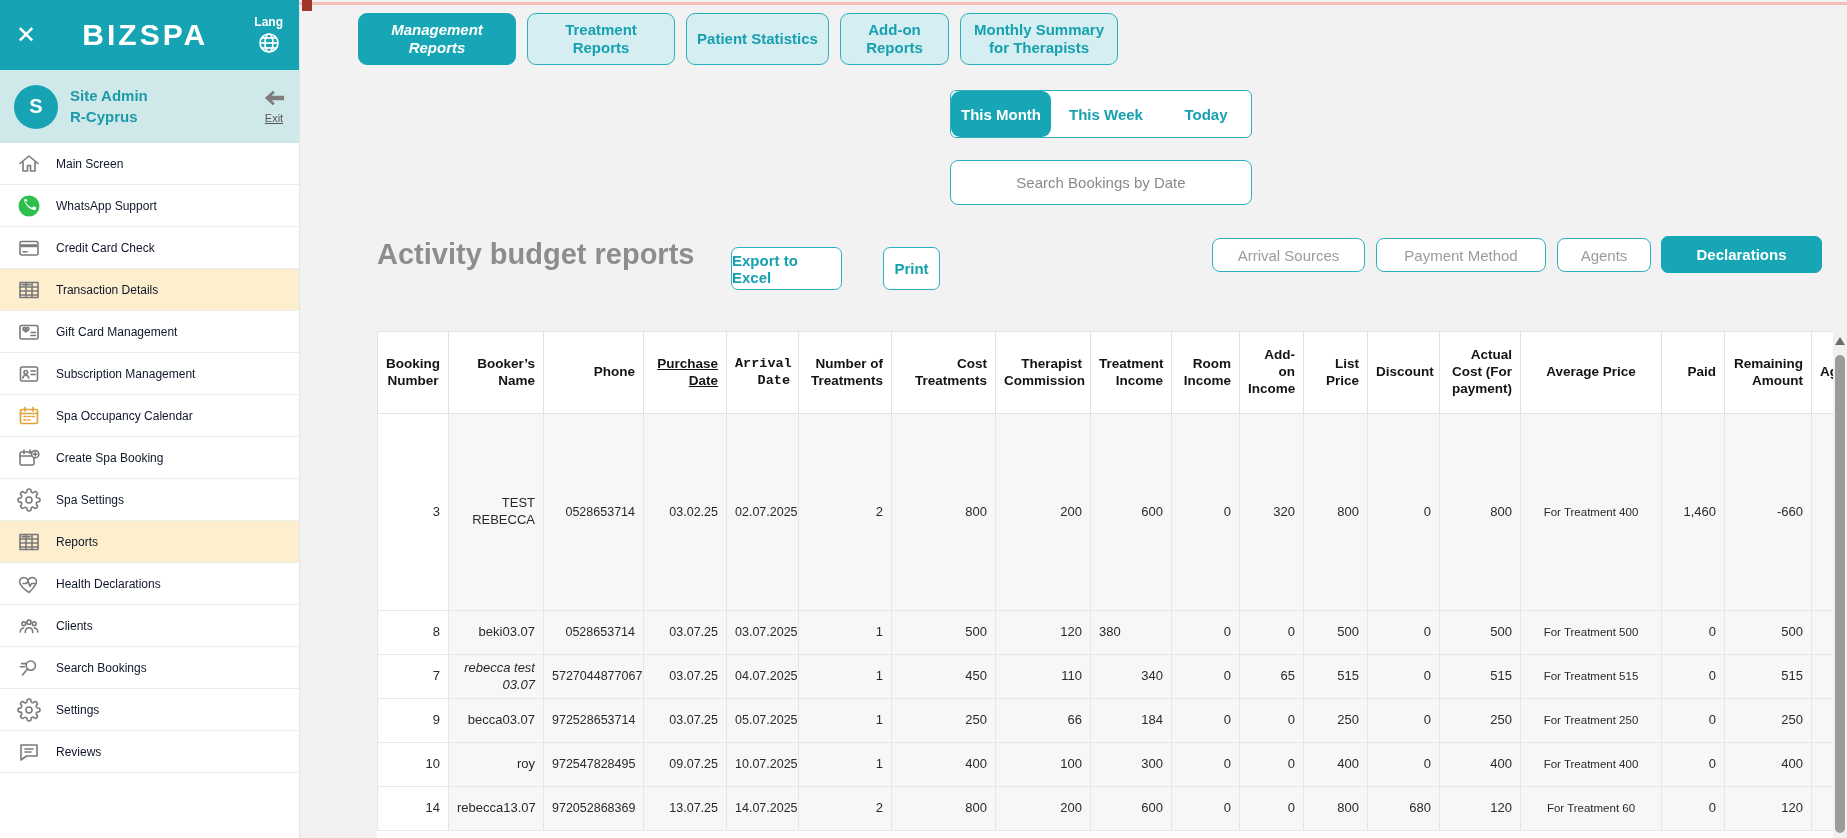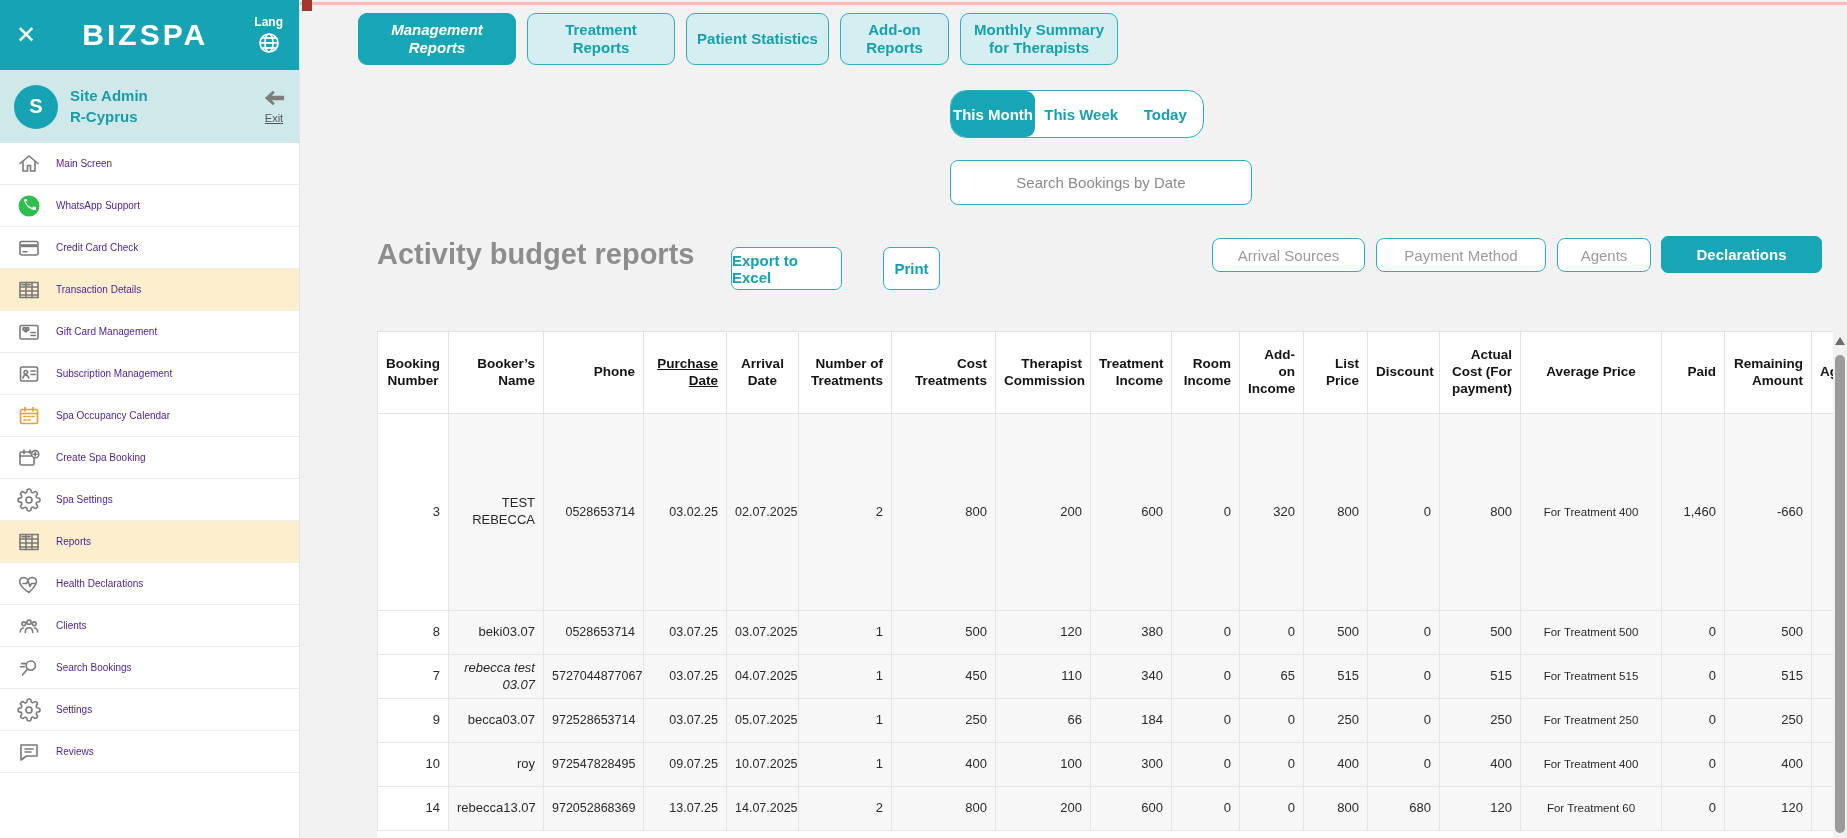--- a/index.html
+++ b/index.html
@@ -12,33 +12,33 @@
   .logo { flex:1; text-align:center; color:#fff; font-size:30px; font-weight:800; letter-spacing:3px; font-style:normal; }
   .lang-box { display:flex; flex-direction:column; align-items:center; color:#fff; font-size:12px; font-weight:bold; gap:1px; }
   .user-section { height:73px; background:#cfe9ea; display:flex; align-items:center; padding:0 14px; }
   .avatar { width:44px; height:44px; border-radius:50%; background:#16a4b4; color:#fff; font-size:20px; font-weight:bold; display:flex; align-items:center; justify-content:center; flex:0 0 auto; }
   .user-text { margin-left:12px; color:#1c9aa8; font-weight:bold; font-size:15px; line-height:1.35; }
   .exit-box { margin-left:auto; display:flex; flex-direction:column; align-items:center; gap:2px; cursor:pointer; }
   .exit-label { font-size:11px; color:#555; text-decoration:underline; }
   .menu-item { height:42px; display:flex; align-items:center; gap:14px; padding-left:16px; border-bottom:1px solid #ededed; cursor:pointer; background:#fff; }
   .menu-item.hl { background:#fdeecd; }
   .menu-icon { width:26px; height:26px; display:flex; align-items:center; justify-content:center; flex:0 0 auto; }
-  .menu-label { font-size:10px; color:#4c1d95; }
+  .menu-label { font-size:12px; color:#0f172a; }
 
   
   .main { position:absolute; left:300px; top:0; width:1547px; height:838px; background:#f2f2f2; }
   .topline { position:absolute; left:0; top:2px; width:100%; height:3px; background:#f2beb6; }
   .topline-notch { position:absolute; left:2px; top:0; width:10px; height:11px; background:#a2362c; }
 
   .tabs { position:absolute; left:58px; top:13px; display:flex; gap:11px; }
   .tab { height:52px; border-radius:9px; display:flex; align-items:center; justify-content:center; text-align:center; font-size:15px; font-weight:bold; line-height:1.2; padding:0 8px; cursor:pointer; }
   .tab.inactive { background:#d4eef1; border:1px solid #2cb0bf; color:#17a0b0; }
   .tab.active { background:#17a6b5; border:1px solid #17a6b5; color:#fff; }
 
-  .segmented { position:absolute; left:650px; top:90px; width:254px; height:48px; background:#fff; border:1px solid #2cb0bf; border-radius:16px; display:flex; overflow:hidden; }
+  .segmented { position:absolute; left:650px; top:90px; width:302px; height:48px; background:#fff; border:1px solid #2cb0bf; border-radius:6px; display:flex; overflow:hidden; }
   .segment { display:flex; align-items:center; justify-content:center; font-size:15px; font-weight:bold; color:#17a0b0; cursor:pointer; }
   .segment.active { background:#17a6b5; color:#fff; border-radius:9px; }
 
   .search-date-btn { position:absolute; left:650px; top:160px; width:302px; height:45px; background:#fff; border:1px solid #2cb0bf; border-radius:8px; color:#8a8a8a; font-size:15px; display:flex; align-items:center; justify-content:center; cursor:pointer; }
 
   .report-title { position:absolute; left:77px; top:238px; font-size:29px; font-weight:bold; color:#8d8d8d; }
   .btn-teal-outline { position:absolute; background:#fff; border:1px solid #2cb0bf; border-radius:7px; color:#17a0b0; font-weight:bold; font-size:15px; display:flex; align-items:center; justify-content:center; cursor:pointer; }
   .btn-gray-outline { position:absolute; background:#fff; border:1px solid #2cb0bf; border-radius:8px; color:#9b9b9b; font-size:15px; display:flex; align-items:center; justify-content:center; cursor:pointer; }
   .btn-solid { position:absolute; background:#17a6b5; border:1px solid #17a6b5; border-radius:7px; color:#fff; font-weight:bold; font-size:15px; display:flex; align-items:center; justify-content:center; cursor:pointer; }
 
@@ -320,21 +320,21 @@
           <col style="width: 63px;">
           <col style="width: 87px;">
           <col style="width: 22px;">
         </colgroup>
       <thead>
           <tr id="thead-row">
             <th style="text-align: center;">Booking Number</th>
             <th style="text-align: right;">Booker’s Name</th>
             <th style="text-align: right;">Phone</th>
             <th style="text-align: right; text-decoration: underline;">Purchase Date</th>
-            <th style="">Arrival Date</th>
+            <th style="text-align: right; font-family: Liberation Mono, monospace;">Arrival Date</th>
             <th style="text-align: right;">Number of Treatments</th>
             <th style="text-align: right;">Cost Treatments</th>
             <th style="text-align: right;">Therapist Commission</th>
             <th style="text-align: right;">Treatment Income</th>
             <th style="text-align: right;">Room Income</th>
             <th style="text-align: right;">Add-on Income</th>
             <th style="text-align: right;">List Price</th>
             <th style="text-align: right;">Discount</th>
             <th style="text-align: right;">Actual Cost (For payment)</th>
             <th style="text-align: center;">Average Price</th>
@@ -366,21 +366,21 @@
           </tr>
           <tr class="norm">
             <td style="text-align: right;">8</td>
             <td style="text-align: right;">beki03.07</td>
             <td class="mid" style="text-align: right;">0528653714</td>
             <td class="mid" style="text-align: right;">03.07.25</td>
             <td class="mid" style="text-align: right;">03.07.2025</td>
             <td style="text-align: right;">1</td>
             <td style="text-align: right;">500</td>
             <td style="text-align: right;">120</td>
-            <td style="text-align: right;">380</td>
+            <td style="text-align: left;">380</td>
             <td style="text-align: right;">0</td>
             <td style="text-align: right;">0</td>
             <td style="text-align: right;">500</td>
             <td style="text-align: right;">0</td>
             <td style="text-align: right;">500</td>
             <td class="small" style="text-align: center;">For Treatment 500</td>
             <td style="text-align: right;">0</td>
             <td style="text-align: right;">500</td>
             <td style="text-align: left;"></td>
           </tr>

